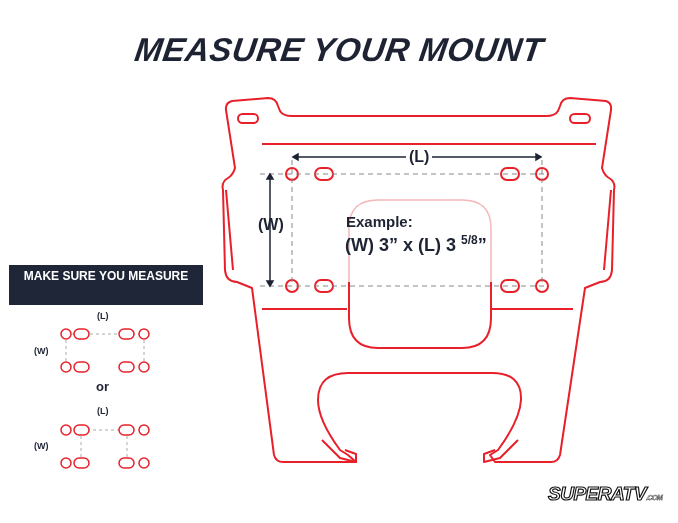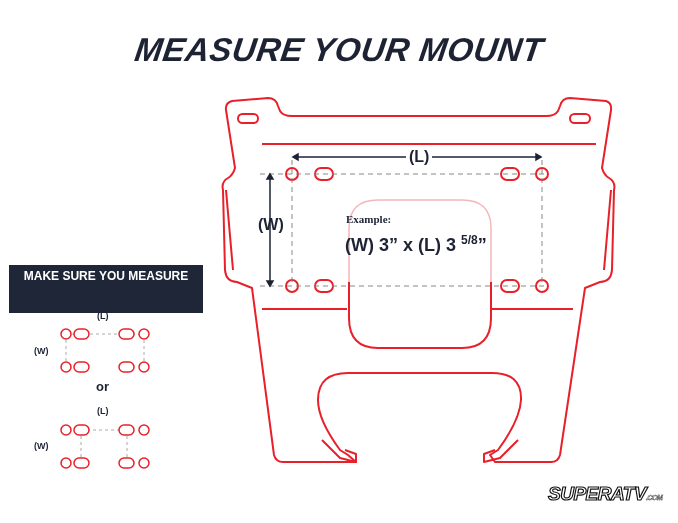--- a/index.html
+++ b/index.html
@@ -1,22 +1,22 @@
 <!DOCTYPE html>
 <html><head>
 <meta charset="utf-8">
 <style>
   html, body { margin:0; padding:0; background:#ffffff; }
   body { width:678px; height:523px; position:relative; overflow:hidden; font-family:"Liberation Sans", sans-serif; }
   .title { position:absolute; left:0; width:678px; top:31px; text-align:center; font-size:33px; font-weight:bold; font-style:italic; color:#1d2333; letter-spacing:0.5px; }
   .title span { display:inline-block; transform:skewX(-8deg); }
   svg.main { position:absolute; left:0; top:0; }
-  .banner { position:absolute; left:9px; top:265px; width:194px; height:48px; background:#1f2638; color:#fff; font-size:12px; font-weight:bold; line-height:14px; padding:4px 0 0 0; box-sizing:border-box; text-align:center; }
+  .banner { position:absolute; left:9px; top:265px; width:194px; height:40px; background:#1f2638; color:#fff; font-size:12px; font-weight:bold; line-height:14px; padding:4px 0 0 0; box-sizing:border-box; text-align:center; }
   .lbl { position:absolute; font-weight:bold; color:#1d2333; }
-  .ex-small { left:346px; top:213px; font-size:11px;font-family:Liberation Serif, serif; }
+  .ex-small { left:346px; top:213px; font-size:15px; }
   .ex-big { left:345px; top:233px; font-size:18px; }
   .ex-big sup { font-size:12px; }
   .w-big { left:258px; top:216px; font-size:16px; }
   .l-big { left:406px; top:148px; font-size:16px; background:#fff; padding:0 3px; }
   .small-l { font-size:9px; }
   .or { left:96px; top:379px; font-size:13px; }
   .logo { position:absolute; left:548px; top:483px; font-size:19px; font-weight:bold; font-style:italic; color:#fff; -webkit-text-stroke:1.2px #111; letter-spacing:-0.5px; }
   .logo small { font-size:7px; -webkit-text-stroke:0.4px #111; }
 </style>
 </head>

